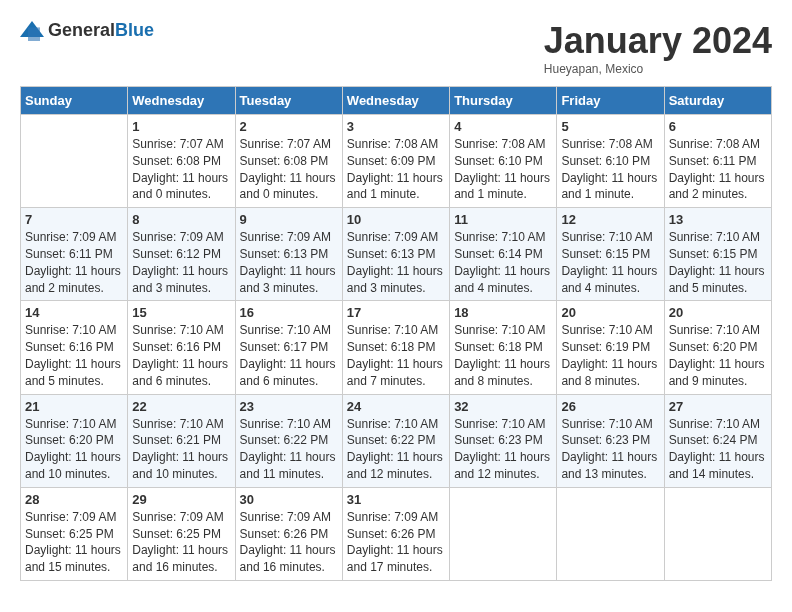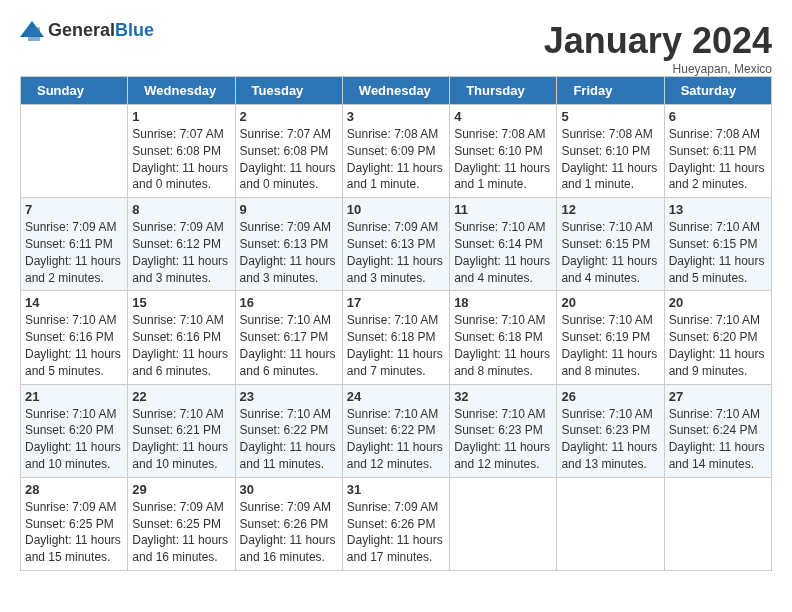--- a/index.html
+++ b/index.html
@@ -7,53 +7,52 @@
       font-family: Arial, sans-serif;
       background: #fff;
       width: 792px;
       min-height: 612px;
       padding: 20px;
     }
     .header {
       display: flex;
       justify-content: space-between;
       align-items: flex-start;
-      margin-bottom: 0;
+      margin-bottom: 10px;
     }
     .logo {
       display: flex;
       align-items: center;
       gap: 4px;
     }
     .logo-icon {
       width: 24px;
       height: 20px;
     }
     .title-block {
-      text-align: right;
     }
     .month-title {
       font-size: 36px;
       font-weight: bold;
       color: #333;
     }
     .location {
       font-size: 12px;
       color: #555;
     }
     table {
       width: 100%;
       border-collapse: collapse;
     }
     th {
       background-color: #2e75b6;
       color: #fff;
       font-size: 13px;
       font-weight: bold;
-      padding: 6px 16px;
+      padding: 6px 4px;
       text-align: left;
       border: 1px solid #ccc;
     }
     td {
       vertical-align: top;
       border: 1px solid #ccc;
       padding: 4px;
       font-size: 10px;
       color: #333;
       height: 80px;

